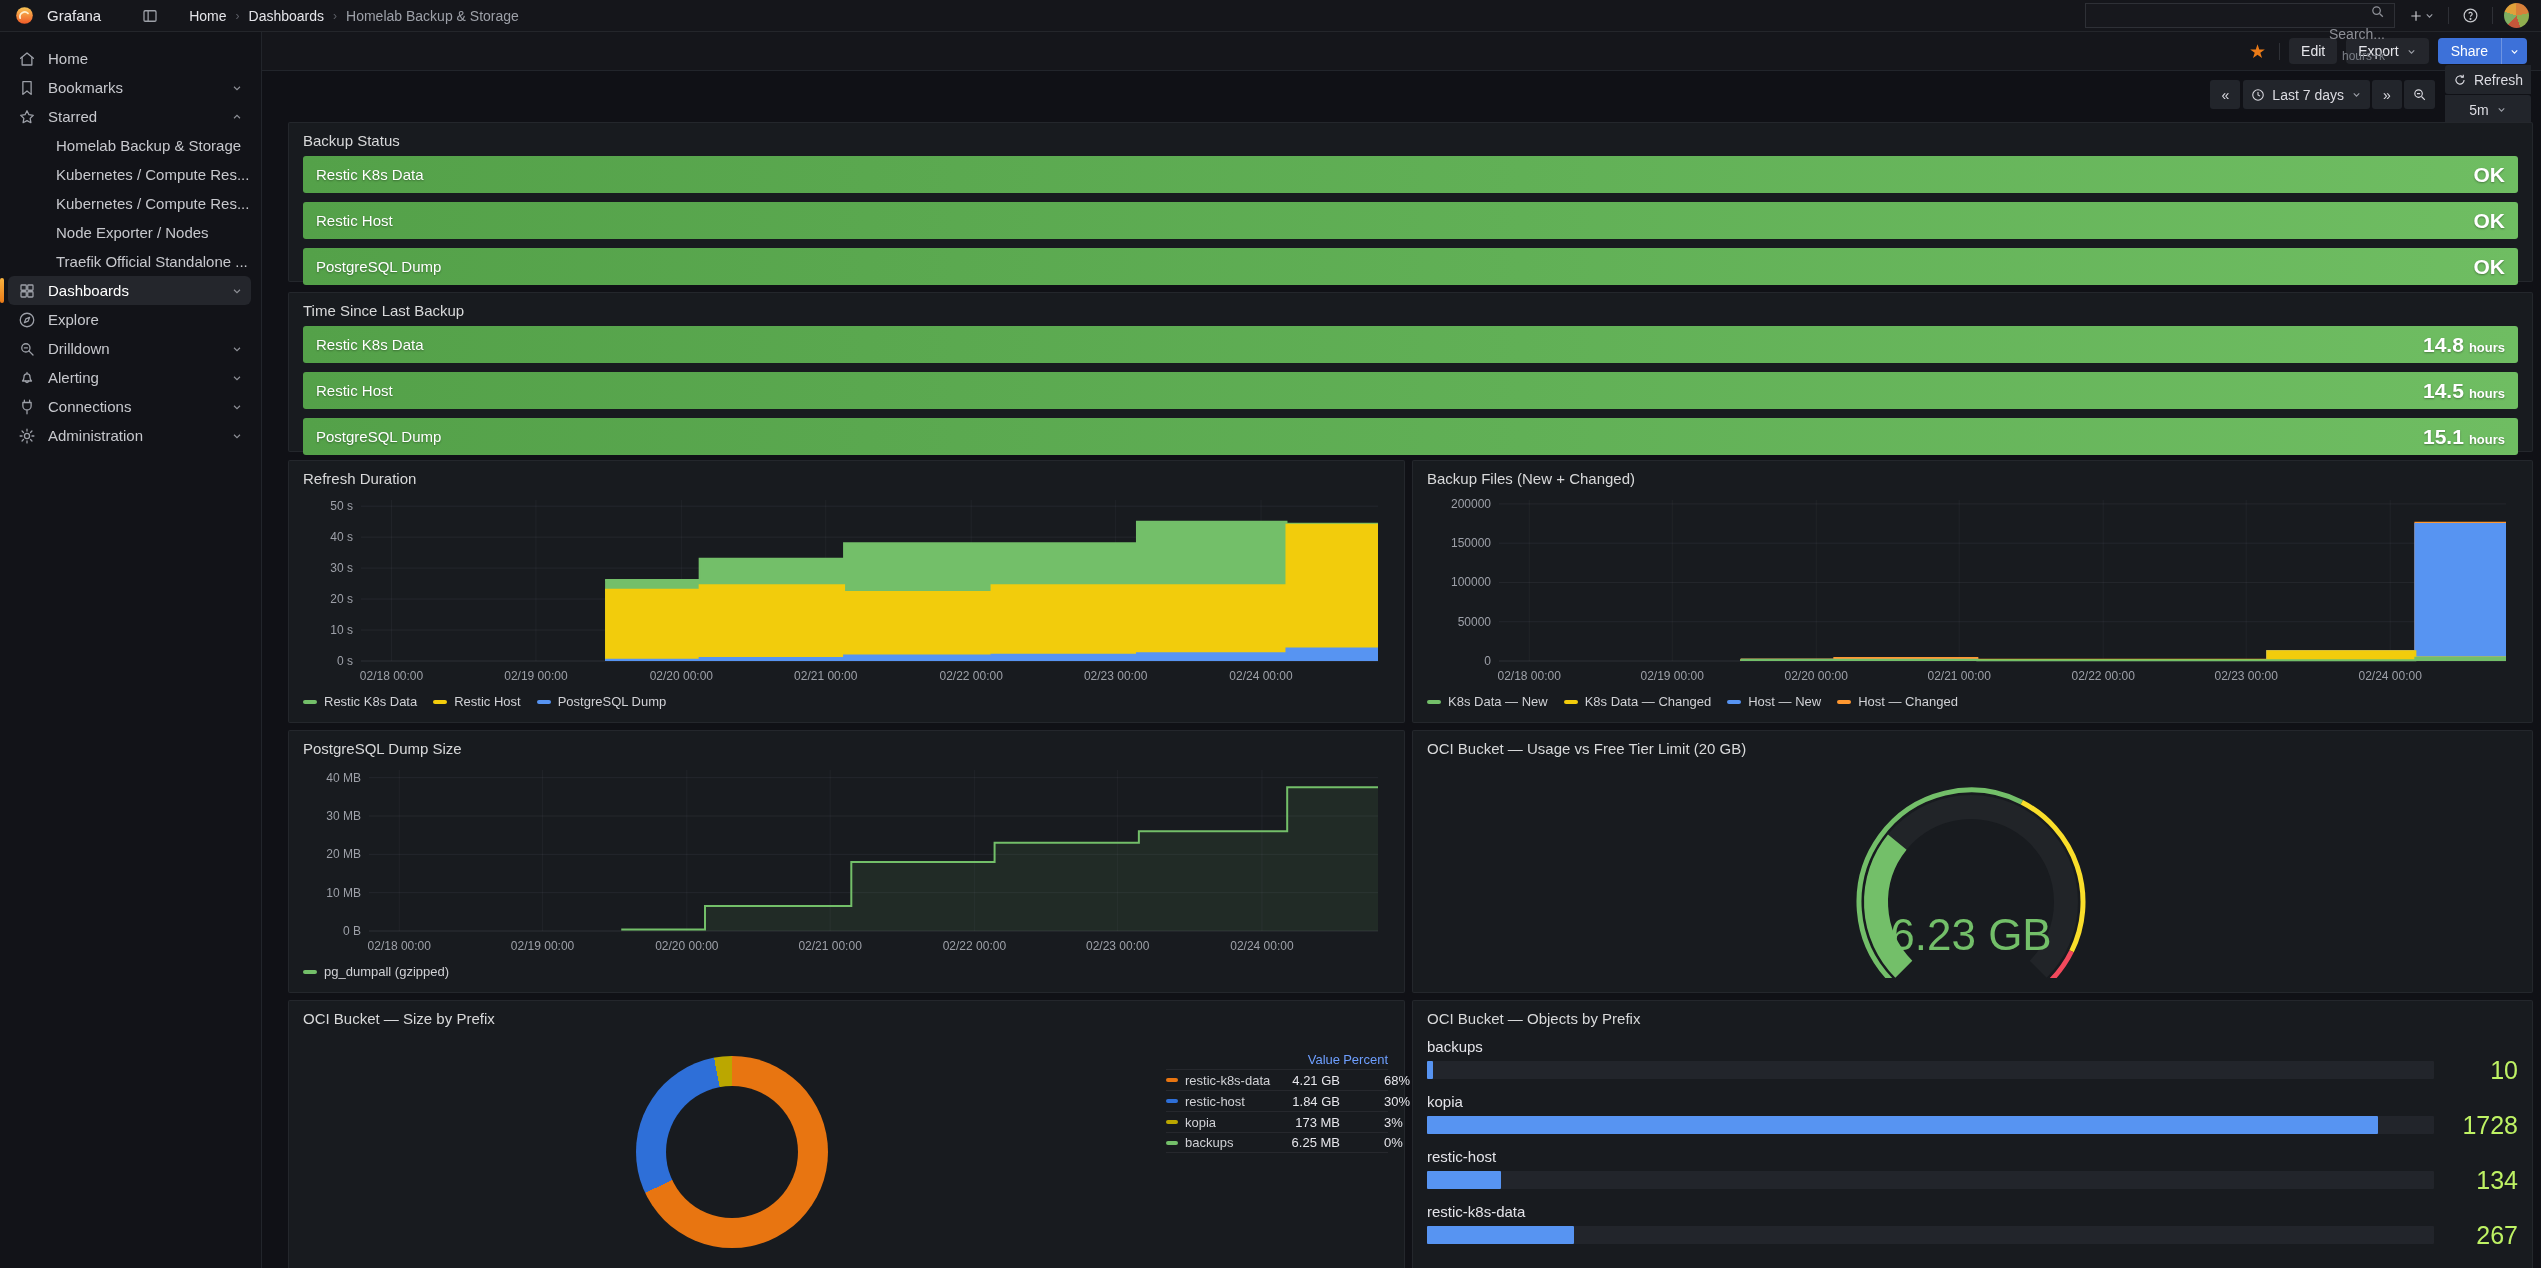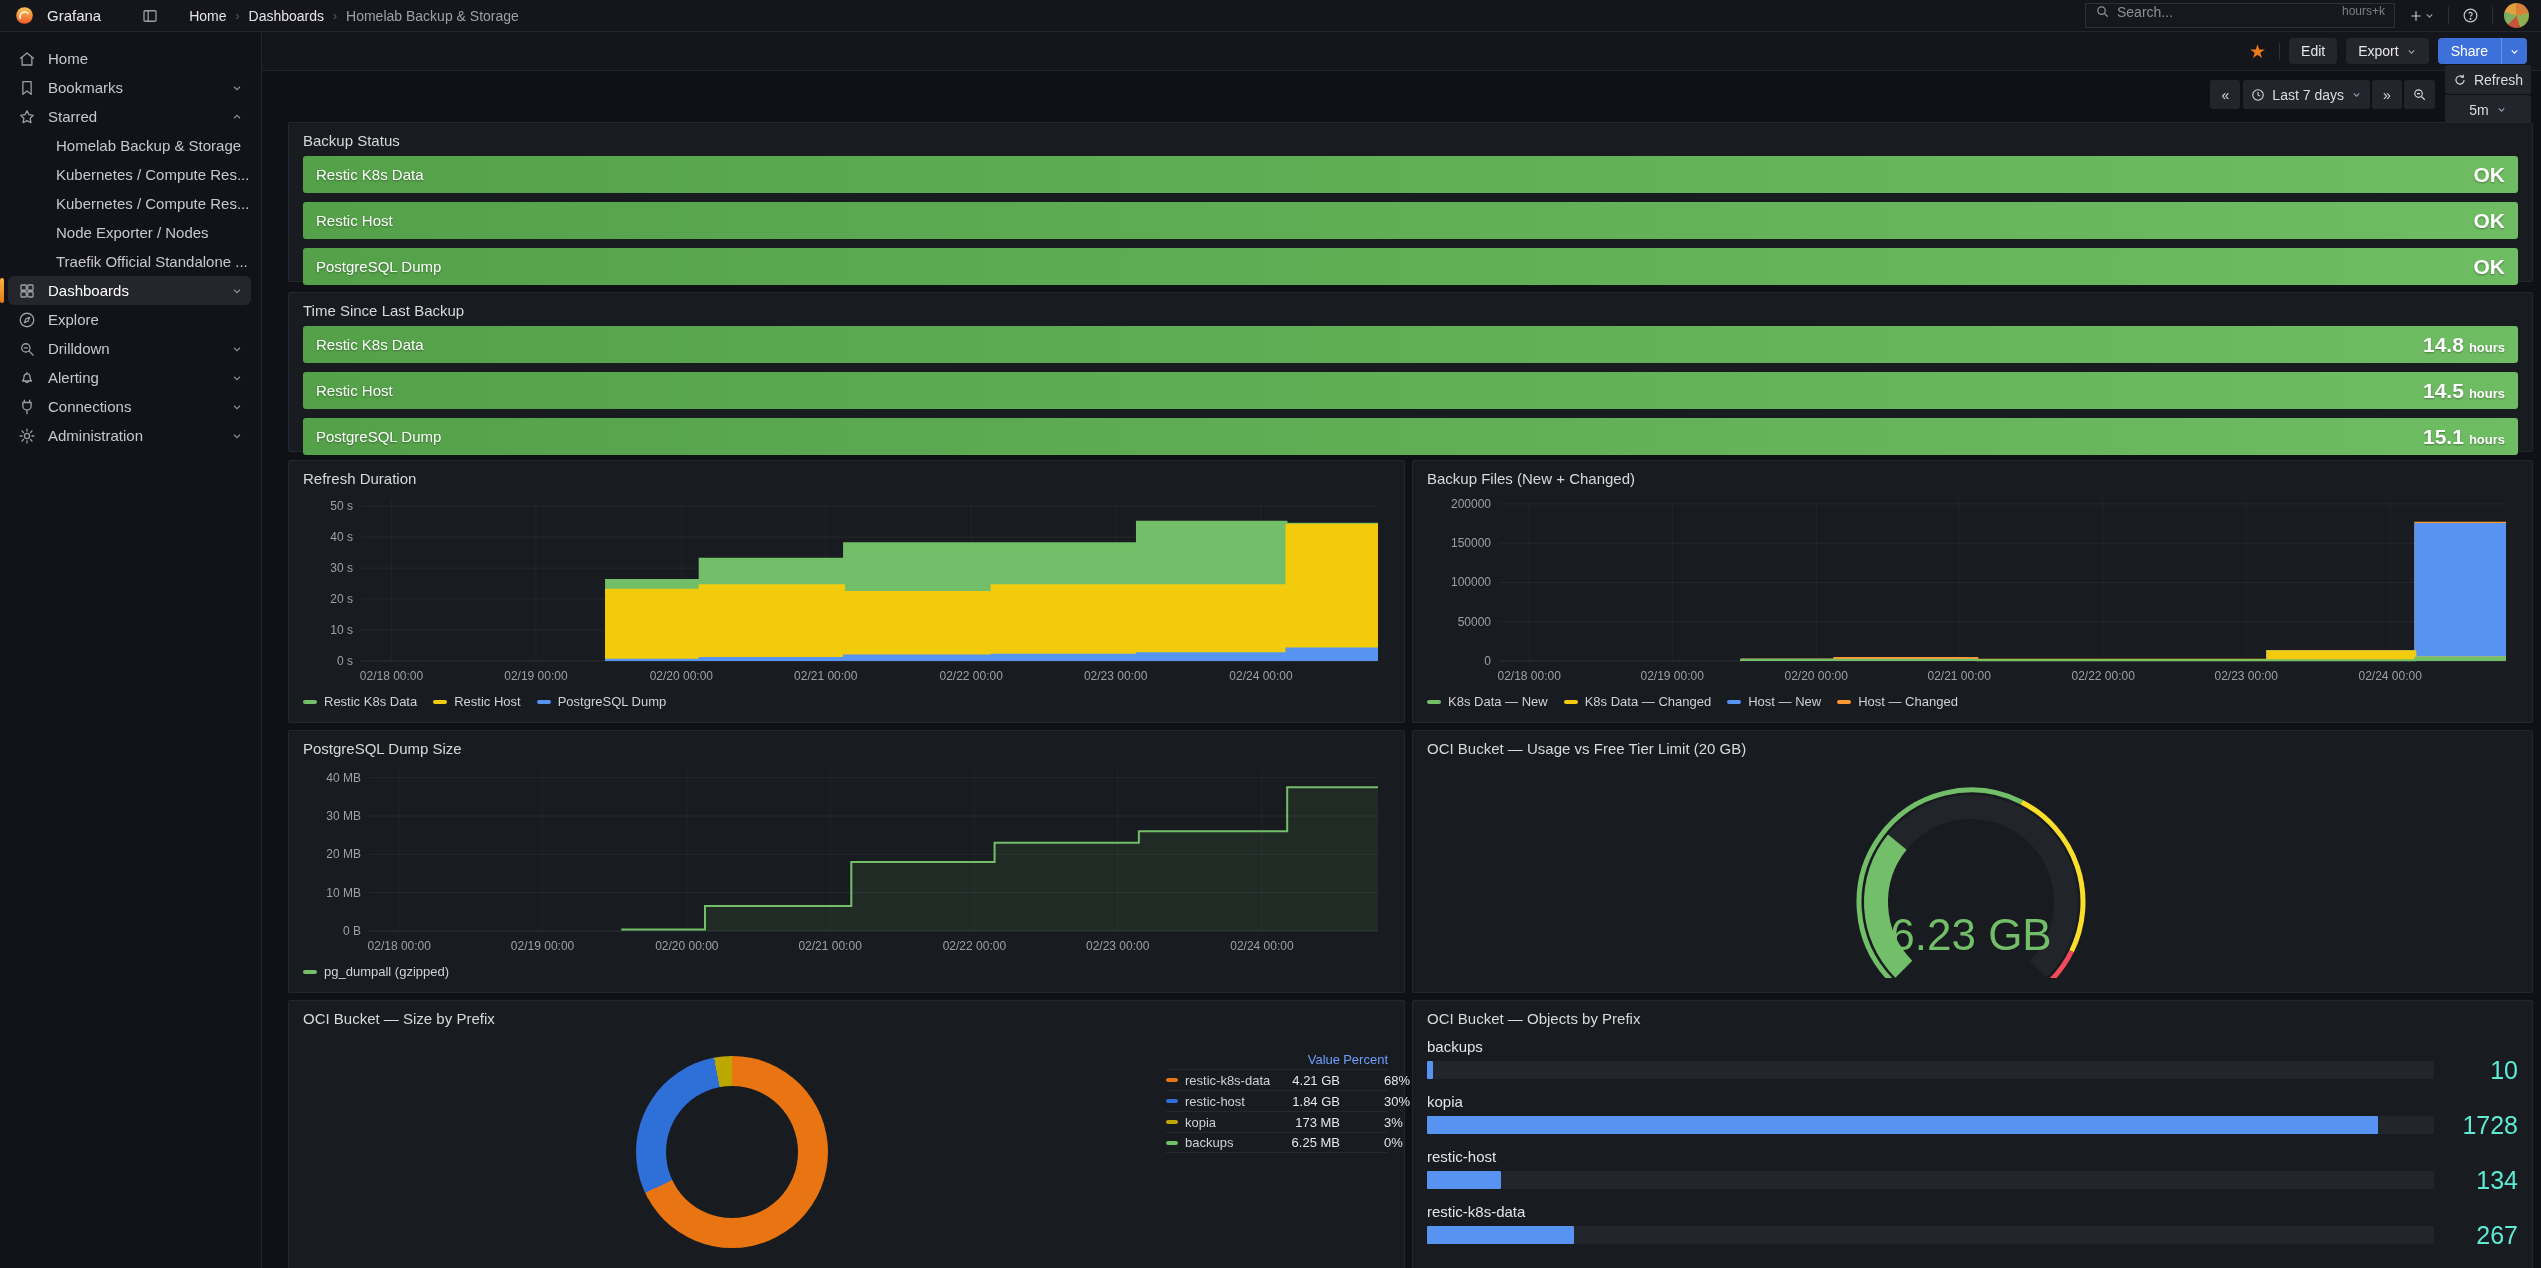--- a/index.html
+++ b/index.html
@@ -12,21 +12,21 @@
             padding:0 12px; z-index:5; }
   .nav-left { display:flex; align-items:center; gap:10px; }
   .brand { color:#e8e8ec; font-size:15px; font-weight:500; margin-right:28px; }
   .iconbtn { background:none; border:none; color:#9da0a8; cursor:pointer; display:flex; align-items:center; padding:2px; }
   .breadcrumb { display:flex; align-items:center; gap:9px; font-size:14px; margin-left:18px; }
   .crumb { color:#e4e4e9; }
   .crumb.last { color:#9da0a8; }
   .crumb-sep { color:#5c5e66; font-size:12px; }
   .nav-right { display:flex; align-items:center; gap:11px; }
   .search { width:310px; height:25px; background:#17181d; border:1px solid #2e3036; border-radius:0;
-            display:flex; align-items:flex-start; padding:0 9px; gap:7px; cursor:text; }
+            display:flex; align-items:flex-end; padding:0 9px; gap:7px; cursor:text;flex-direction:column; }
   .search-ph { color:#8e9097; font-size:14px; flex:1; }
   .search-sc { color:#7b7f87; font-size:12px; }
   .vdiv { width:1px; height:17px; background:#2e3036; }
   .avatar { width:25px; height:25px; border-radius:50%;
             background:conic-gradient(#d8803a 0 22%, #8fae4f 22% 45%, #c5563a 45% 62%, #7fae62 62% 80%, #e0a13a 80%); }
 
   
   .sidebar { position:absolute; top:32px; left:0; width:262px; bottom:0; background:#121318;
              border-right:1px solid #22252b; padding:12px 10px 0 0; overflow:hidden; }
   .sb-item { display:flex; align-items:center; height:29px; margin:0 0 0 8px; padding:0 8px 0 10px;
@@ -100,21 +100,21 @@
   .pt-val { width:62px; text-align:right; color:#e6e6eb; }
   .pt-pct { width:48px; text-align:right; color:#e6e6eb;padding-left:44px; }
   .pt-hval { width:62px; text-align:right; }
   .pt-hpct { width:48px; text-align:right; }
 
   .bars { margin-top:8px; display:flex; flex-direction:column; gap:13px; }
   .bar-block .bar-label { font-size:15px; color:#e4e4e9; margin-bottom:5px; }
   .bar-line { display:flex; align-items:center; gap:12px; }
   .bar-track { flex:1; height:18px; background:#22252b; position:relative; border-radius:1px; }
   .bar-fill { position:absolute; left:0; top:0; bottom:0; background:#5794f2; border-radius:1px; min-width:2px; }
-  .bar-val { width:72px; text-align:right; font-size:25px; color:#5eead4; line-height:20px; }
+  .bar-val { width:72px; text-align:right; font-size:25px; color:#bef264; line-height:20px; }
 </style>
 </head>
 <body>
 
 <header class="topnav">
   <div class="nav-left">
     <span class="iconbtn">
       <svg width="21" height="21" viewBox="0 0 24 24">
           <defs>
             <linearGradient id="lg" x1="0" y1="0" x2="0" y2="1">

